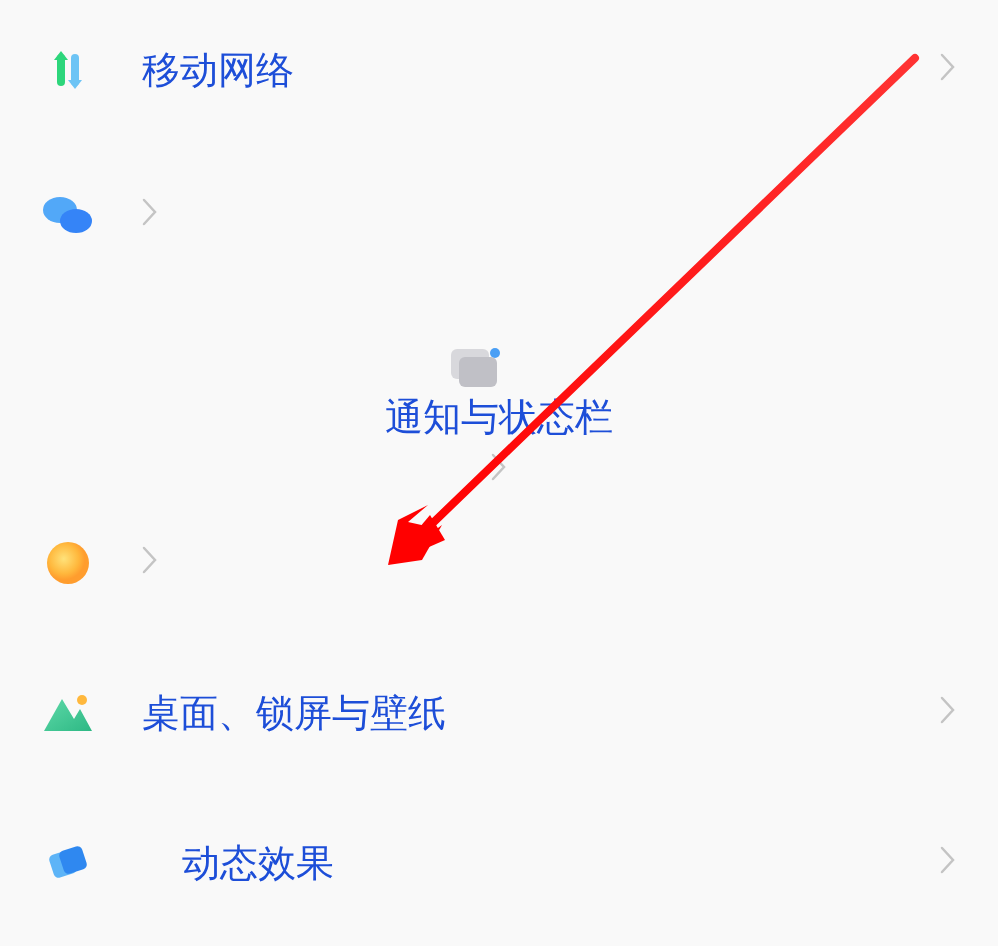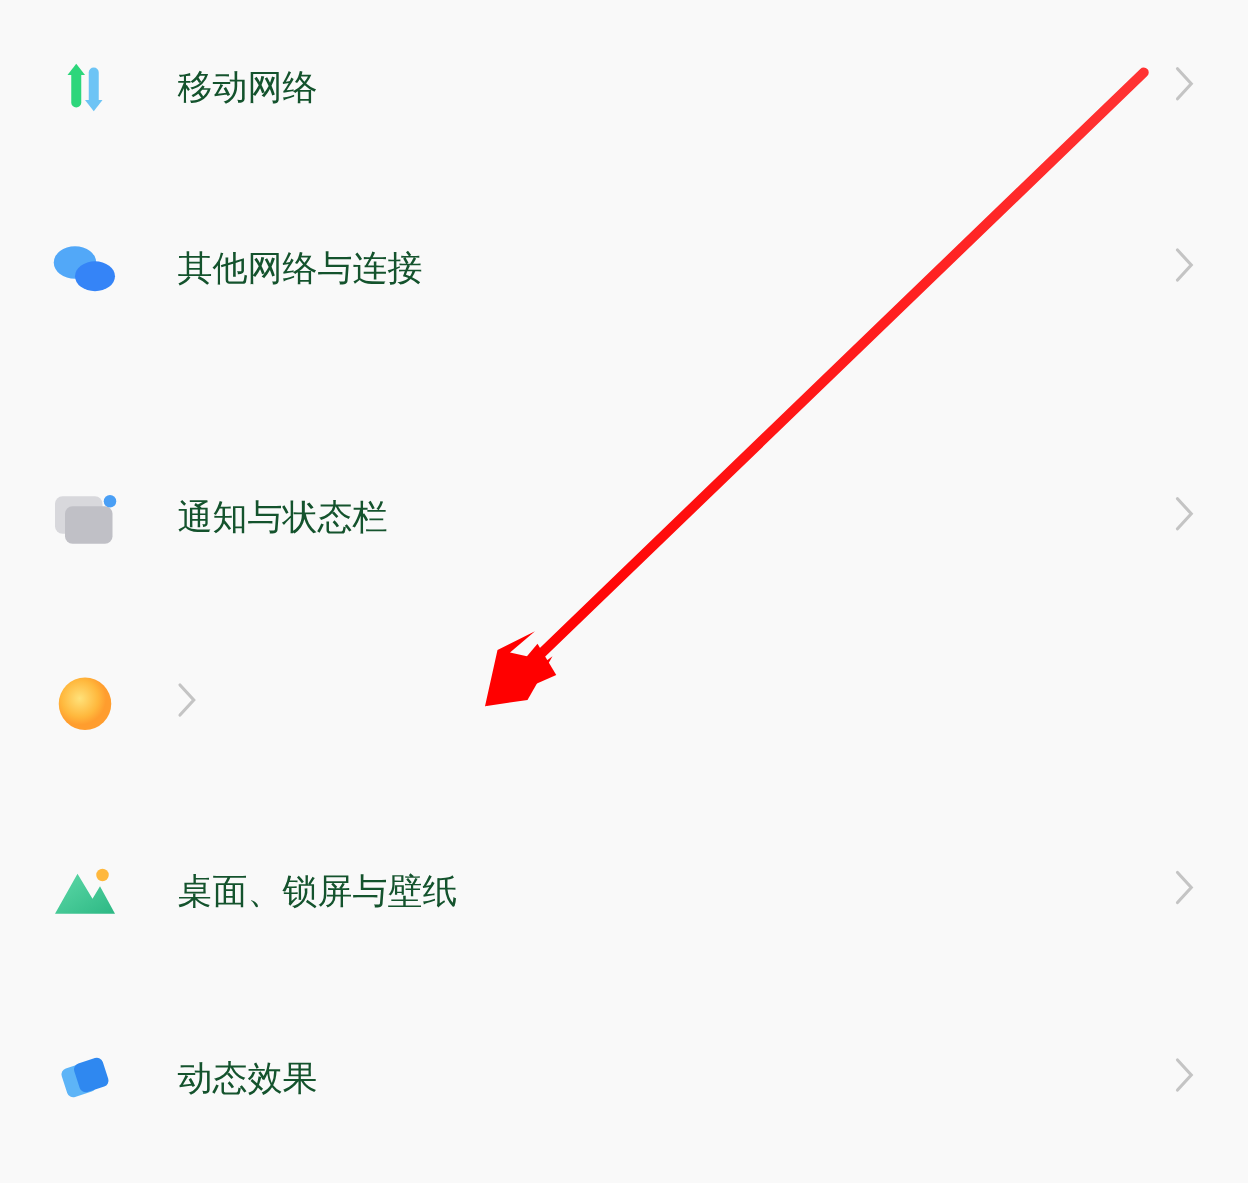--- a/index.html
+++ b/index.html
@@ -21,36 +21,36 @@
     .settings-item {
       display: flex;
       align-items: center;
       padding: 0 42px;
       cursor: pointer;
       position: relative;
     }
     .item-0 { height: 140px; }
     .item-1 { height: 150px; }
     .gap-section { height: 50px; }
-    .item-2 { height: 148px; }
+    .item-2 { height: 148px; flex-direction: column; }
     .item-3 { height: 150px; }
     .item-4 { height: 150px; justify-content: space-between; }
-    .item-5 { height: 150px; }
+    .item-5 { height: 150px; gap: 40px; }
     .icon-container {
       width: 52px;
       height: 52px;
       display: flex;
       align-items: center;
       justify-content: center;
       margin-right: 48px;
       flex-shrink: 0;
     }
     .item-label {
-      font-size: 28px;
-      color: #14532d;
+      font-size: 38px;
+      color: #1d4ed8;
       font-weight: 500;
       flex-grow: 1;
     }
     .chevron {
       color: #bfbfbf;
       font-size: 28px;
       flex-shrink: 0;
     }
     .arrow-overlay {
       position: absolute;
@@ -82,21 +82,20 @@
     </span>
   </div>
 
   <div class="settings-item item-1">
     <div class="icon-container">
       <svg width="52" height="44" viewBox="0 0 52 44">
         <ellipse cx="18" cy="17" rx="17" ry="13" fill="#52a8f8"></ellipse>
         <ellipse cx="34" cy="28" rx="16" ry="12" fill="#3584f7"></ellipse>
       </svg>
     </div>
-    <span class="item-label">其他网络与连接</span>
     <span class="chevron">
       <svg width="16" height="28" viewBox="0 0 16 28">
           <path d="M 2 2 L 13 14 L 2 26" stroke="#c4c4c4" stroke-width="2.5" fill="none" stroke-linecap="round"></path>
         </svg>
     </span>
   </div>
 
   <div class="gap-section"></div>
 
   <div class="settings-item item-2">

